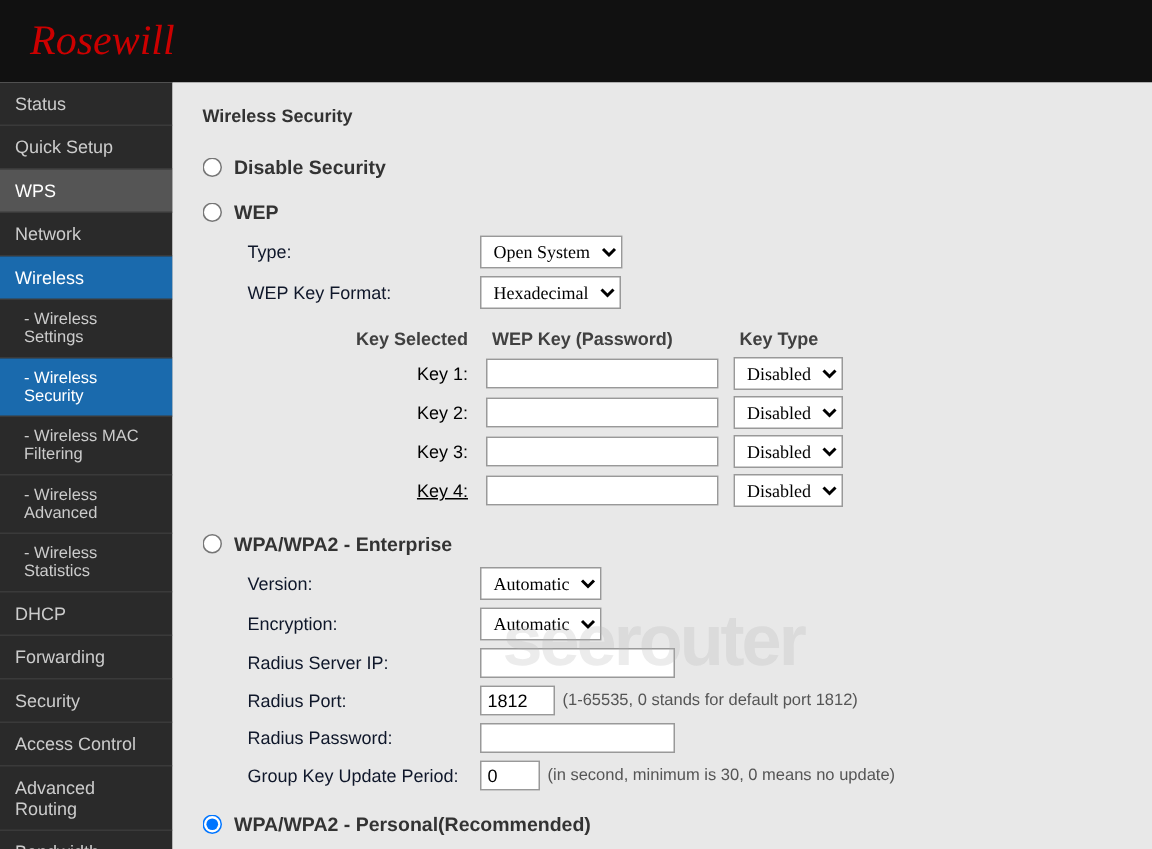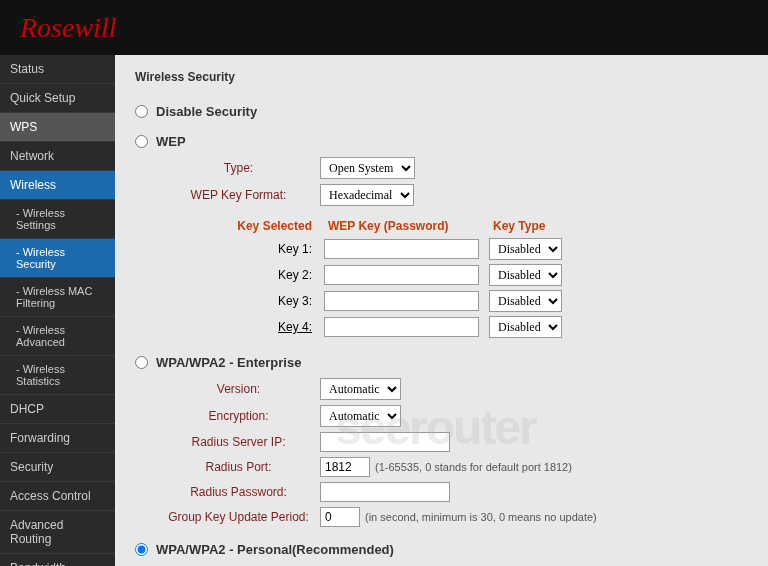--- a/index.html
+++ b/index.html
@@ -93,24 +93,24 @@
       margin-top: 5px;
       margin-bottom: 10px;
     }
 
     .form-row {
       display: flex;
       align-items: center;
       margin-bottom: 5px;
     }
     .form-label {
-      text-align: center;
+      text-align: left;
       width: 155px;
       padding-right: 8px;
-      color: #7f1d1d;
+      color: #0f172a;
       font-size: 12px;
       flex-shrink: 0;
     }
 
     select.small-select {
       font-size: 12px;
       padding: 2px 4px;
       border: 1px solid #999;
       background: #fff;
       font-family: Liberation Serif, serif;
@@ -126,21 +126,21 @@
     
     .wep-table {
       margin-left: 30px;
       margin-top: 5px;
     }
     .wep-table table {
       border-collapse: collapse;
     }
     .wep-table th {
       font-size: 12px;
-      color: #c2410c;
+      color: #404040;
       padding: 3px 8px;
       text-align: left;
     }
     .wep-table td {
       padding: 2px 4px;
       font-size: 12px;
     }
 
     
     .hint-text {

